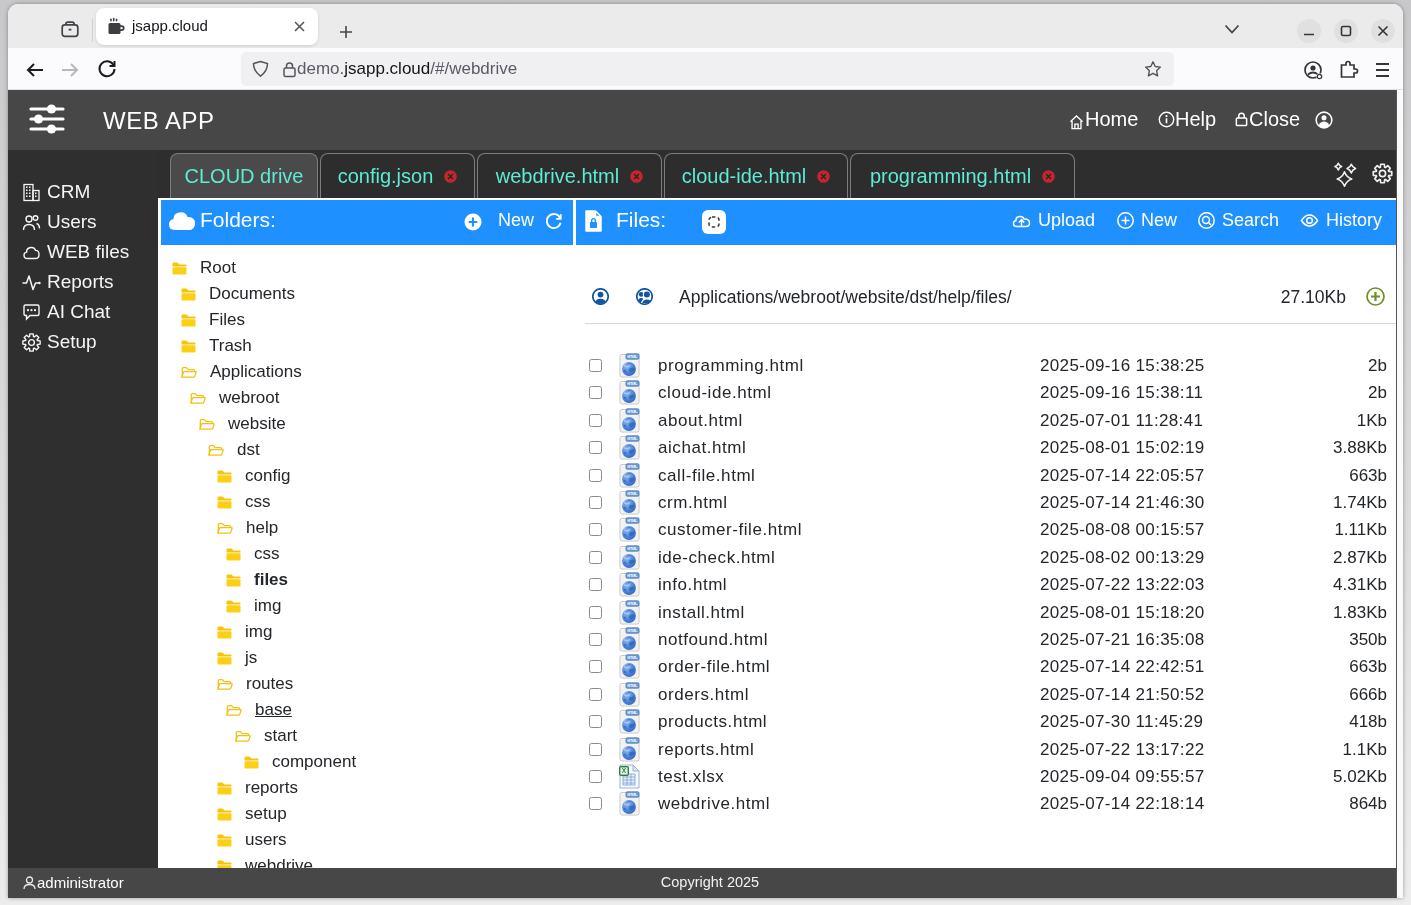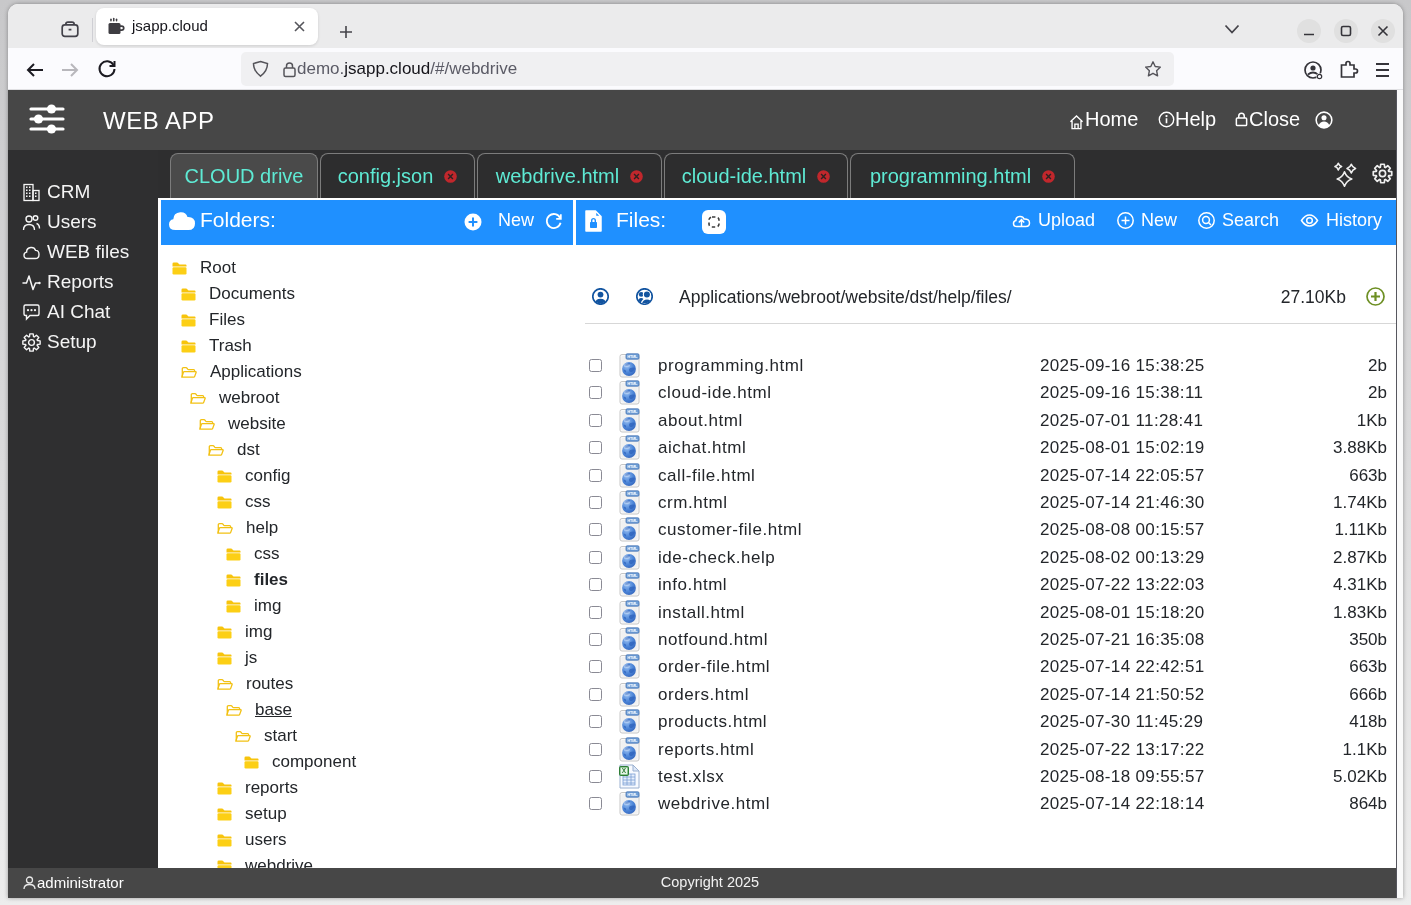--- a/index.html
+++ b/index.html
@@ -628,21 +628,21 @@
 <rect x="1" y="1.5" width="19" height="22.5" rx="2" fill="#fcfcfc" stroke="#c6c6c6"></rect>
 <rect x="2.2" y="2.7" width="16.6" height="20.1" rx="1.5" fill="#f1f1f1"></rect>
 <rect x="7" y="0.8" width="13" height="5.4" rx="1.2" fill="#6f9fd8" stroke="#4a77b5" stroke-width="0.8"></rect>
 <text x="13.5" y="5" font-family="Liberation Sans" font-size="3.7" font-weight="bold" fill="#fff" text-anchor="middle">HTML</text>
 <circle cx="10" cy="16" r="6.9" fill="url(#gg)"></circle>
 <path d="M5.8 11.8 q2.8-2.3 5.6-1.4 q-0.9 1.9-3.2 2.3 q-2.4 0.3-2.4-0.9 Z" fill="#2f64bd" opacity="0.85"></path>
 <path d="M11 15 q2.8-0.9 5 -0.2 q-0.4 2.8-2.7 3.9 q-2.6 1.1-3.2-0.9 q-0.5-1.9 0.9-2.8 Z" fill="#2f64bd" opacity="0.8"></path>
 <path d="M4.4 16.8 q1.4-0.5 2.3 0.5 q0.9 1.1 0 2.3 q-1.6-0.7-2.3-2.8 Z" fill="#2f64bd" opacity="0.75"></path>
 <ellipse cx="7.8" cy="12.4" rx="3.2" ry="1.9" fill="#ffffff" opacity="0.3"></ellipse>
 </svg></span>
-      <span class="fn">ide-check.help</span>
+      <span class="fn">ide-check.html</span>
       <span class="fd">2025-08-02 00:13:29</span>
       <span class="fs">2.87Kb</span>
     </div>
     <div class="frow" style="top:567px">
       <span class="cb"></span>
       <span class="fic"><svg width="21" height="25" viewBox="0 0 21 25">
 <defs>
             <radialGradient id="gg" cx="0.35" cy="0.3" r="0.9">
               <stop offset="0" stop-color="#8fb9f0"></stop>
               <stop offset="0.5" stop-color="#4d86d8"></stop>
@@ -818,21 +818,21 @@
             <line x1="4" y1="16" x2="16" y2="16"></line>
             <line x1="4" y1="19" x2="16" y2="19"></line>
             <line x1="8" y1="10" x2="8" y2="21"></line>
             <line x1="12" y1="10" x2="12" y2="21"></line>
           </g>
 <rect x="0.5" y="2.5" width="9" height="9" rx="1" fill="#3f9948" stroke="#2e7d36"></rect>
 <rect x="1.5" y="3.5" width="7" height="7" fill="#e9f5ea"></rect>
 <text x="5" y="9.4" font-family="Liberation Sans" font-size="6.5" font-weight="bold" fill="#2e7d36" text-anchor="middle">X</text>
 </svg></span>
       <span class="fn">test.xlsx</span>
-      <span class="fd">2025-08-18 09:55:57</span>
+      <span class="fd">2025-09-04 09:55:57</span>
       <span class="fs">5.02Kb</span>
     </div>
     <div class="frow" style="top:786px">
       <span class="cb"></span>
       <span class="fic"><svg width="21" height="25" viewBox="0 0 21 25">
 <defs>
             <radialGradient id="gg" cx="0.35" cy="0.3" r="0.9">
               <stop offset="0" stop-color="#8fb9f0"></stop>
               <stop offset="0.5" stop-color="#4d86d8"></stop>
               <stop offset="1" stop-color="#2b5bb4"></stop>

